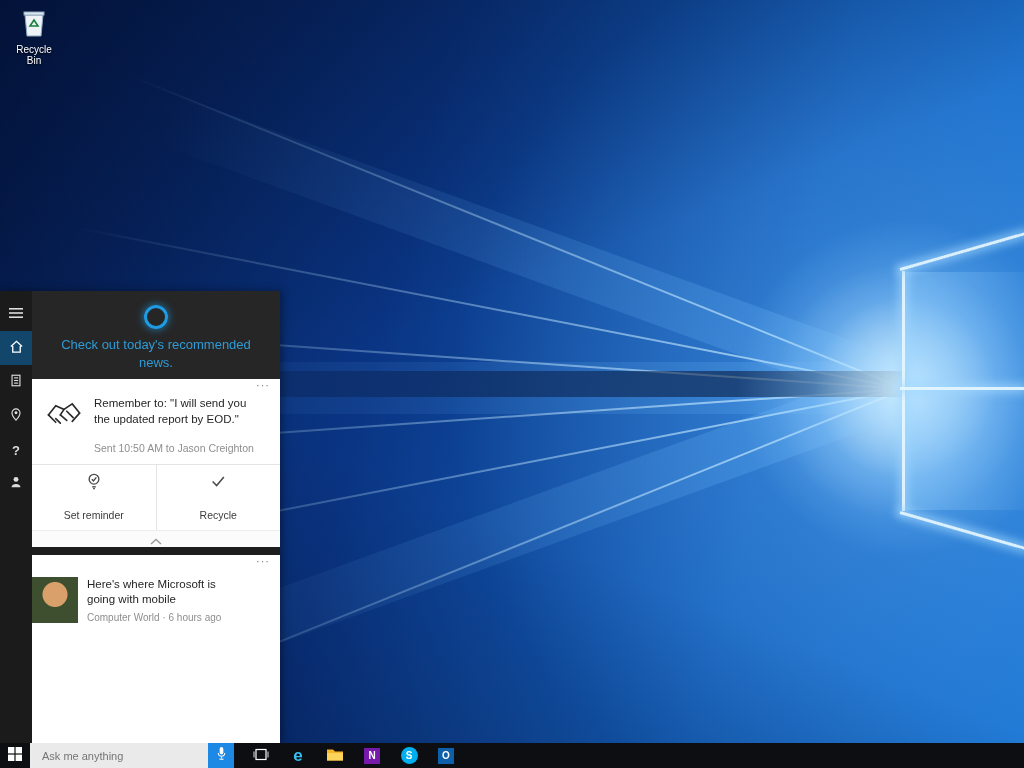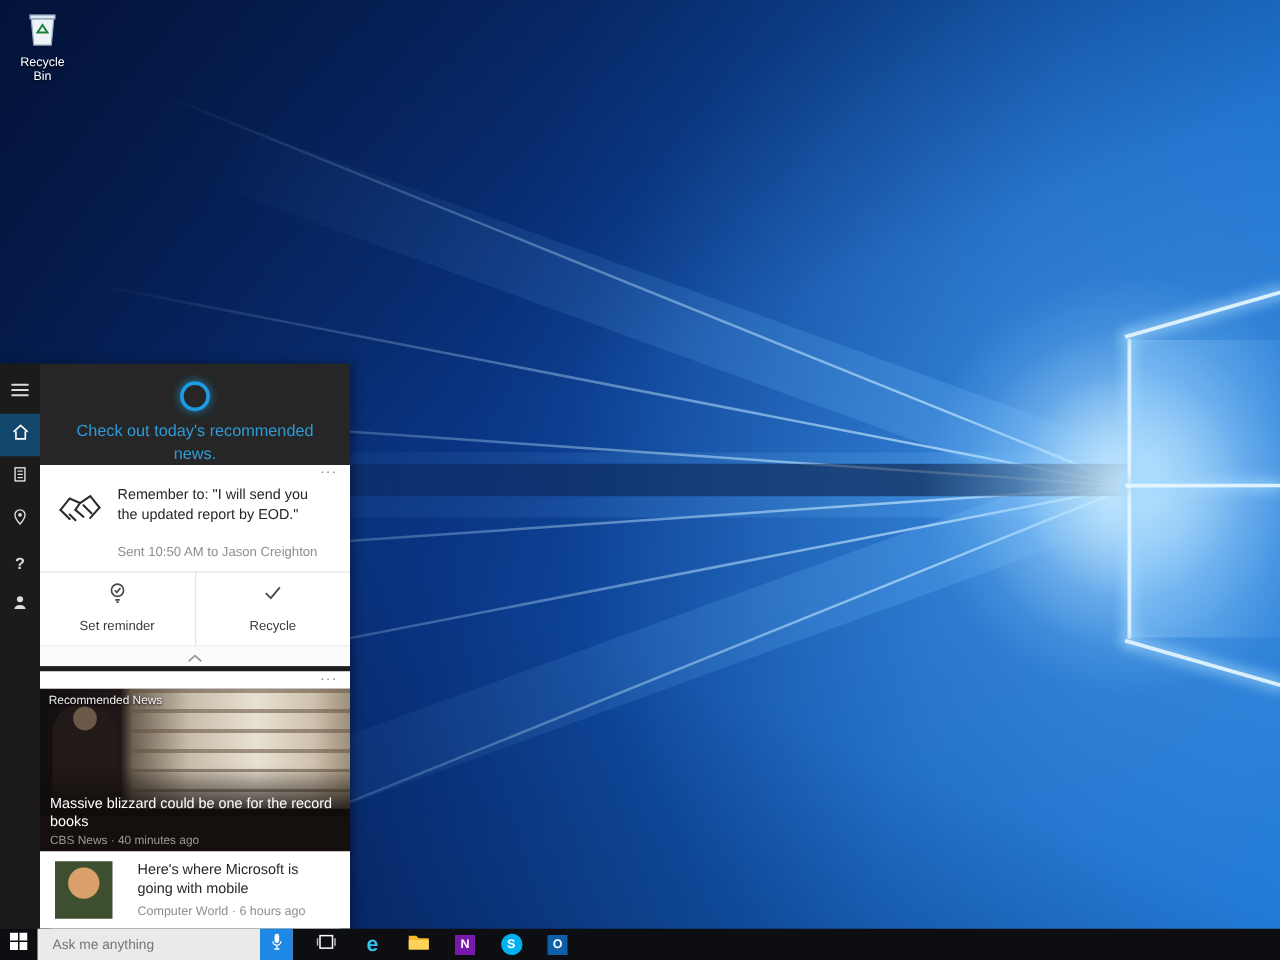--- a/index.html
+++ b/index.html
@@ -49,39 +49,39 @@
   .c-greeting{color:#2f9bd6;font-size:13px;line-height:1.4;padding:0 16px;}
 
   .card{background:#fff;}
   .more-strip{text-align:right;padding:1px 10px 0;color:#7d7d7d;font-size:11px;letter-spacing:1px;height:13px;line-height:11px;cursor:pointer;}
   .reminder-row{display:flex;gap:8px;padding:2px 10px 8px;}
   .r-text{font-size:11.5px;color:#262626;line-height:1.4;width:168px;}
   .r-meta{color:#8e8e8e;font-size:10.5px;margin-top:14px;}
   .actions{display:flex;border-top:1px solid #e4e4e4;}
   .action{flex:1;text-align:center;padding:7px 0 9px;cursor:pointer;}
   .action:first-child{border-right:1px solid #e4e4e4;}
-  .action .lbl{display:block;font-size:10.5px;color:#3c3c3c;margin-top:7px;}
+  .action .lbl{display:block;font-size:10.5px;color:#3c3c3c;margin-top:15px;}
   .collapse{height:16px;background:#fbfbfb;border-top:1px solid #ededed;text-align:center;cursor:pointer;}
   .gap{height:8px;background:#1d1d1d;}
 
   .news-hero{position:relative;height:130px;background:#15100e;overflow:hidden;}
   .hero-photo{position:absolute;left:0;top:0;width:100%;height:96px;
       background:linear-gradient(to right,#120d0e 0%,#201818 26%,#6e6253 30%,#c8bcab 48%,#e8e1d2 70%,#cfc2ae 88%,#9d8f7a 100%);}
   .hero-shelves{position:absolute;left:72px;top:0;right:0;height:96px;
       background:repeating-linear-gradient(to bottom, rgba(98,80,62,.55) 0 3px, rgba(0,0,0,0) 3px 16px);}
   .hero-person{position:absolute;left:10px;top:12px;width:52px;height:84px;border-radius:24px 26px 0 0;
       background:radial-gradient(circle at 50% 14%, #6b5846 0 9px, #221a18 10px);}
   .hero-tag{position:absolute;left:7px;top:4px;color:#f2f2f2;font-size:9.5px;text-shadow:0 1px 2px #000;}
   .hero-fade{position:absolute;left:0;bottom:28px;width:100%;height:40px;
       background:linear-gradient(to bottom, rgba(16,12,10,0), rgba(16,12,10,.95));}
   .hero-headline{position:absolute;left:0;bottom:15px;width:100%;box-sizing:border-box;padding:0 8px;
       color:#fff;font-size:11.5px;line-height:1.3;}
   .hero-source{position:absolute;left:0;bottom:3px;width:100%;box-sizing:border-box;padding:0 8px;
       color:#9a9a9a;font-size:9.5px;}
-  .news-item{display:flex;gap:20px;padding:8px 12px;background:#fff;flex:1;cursor:pointer;border-radius:10px;}
+  .news-item{display:flex;gap:9px;padding:8px 0;background:#fff;flex:1;cursor:pointer;border-radius:10px;}
   .thumb{width:46px;height:46px;flex:none;
       background:radial-gradient(circle at 50% 38%, #d9a06b 0 12px, #3d4f2e 13px);}
   .ni-headline{font-size:11.5px;color:#262626;line-height:1.35;width:150px;}
   .ni-source{font-size:10px;color:#8e8e8e;margin-top:4px;}
 
   
   .taskbar{position:absolute;left:0;bottom:0;width:1024px;height:25px;background:#0c0e11;
            display:flex;align-items:stretch;z-index:5;}
   .start{width:30px;display:flex;align-items:center;justify-content:center;cursor:pointer;}
   .searchbox{width:204px;background:#eaeaea;display:flex;align-items:center;}
@@ -237,29 +237,20 @@
               </svg>
           </span>
         </div>
       </div>
 
       <div class="gap"></div>
 
       <div class="card" style="flex:1;display:flex;flex-direction:column;">
         <div class="more-strip">···</div>
 
-        <div class="news-hero">
-          <div class="hero-photo"></div>
-          <div class="hero-shelves"></div>
-          <div class="hero-person"></div>
-          <div class="hero-tag">Recommended News</div>
-          <div class="hero-fade"></div>
-          <div class="hero-headline">Massive blizzard could be one for the record books</div>
-          <div class="hero-source">CBS News · 40 minutes ago</div>
-        </div>
 
         <div class="news-item">
           <div class="thumb"></div>
           <div>
             <div class="ni-headline">Here's where Microsoft is going with mobile</div>
             <div class="ni-source">Computer World · 6 hours ago</div>
           </div>
         </div>
       </div>
 

